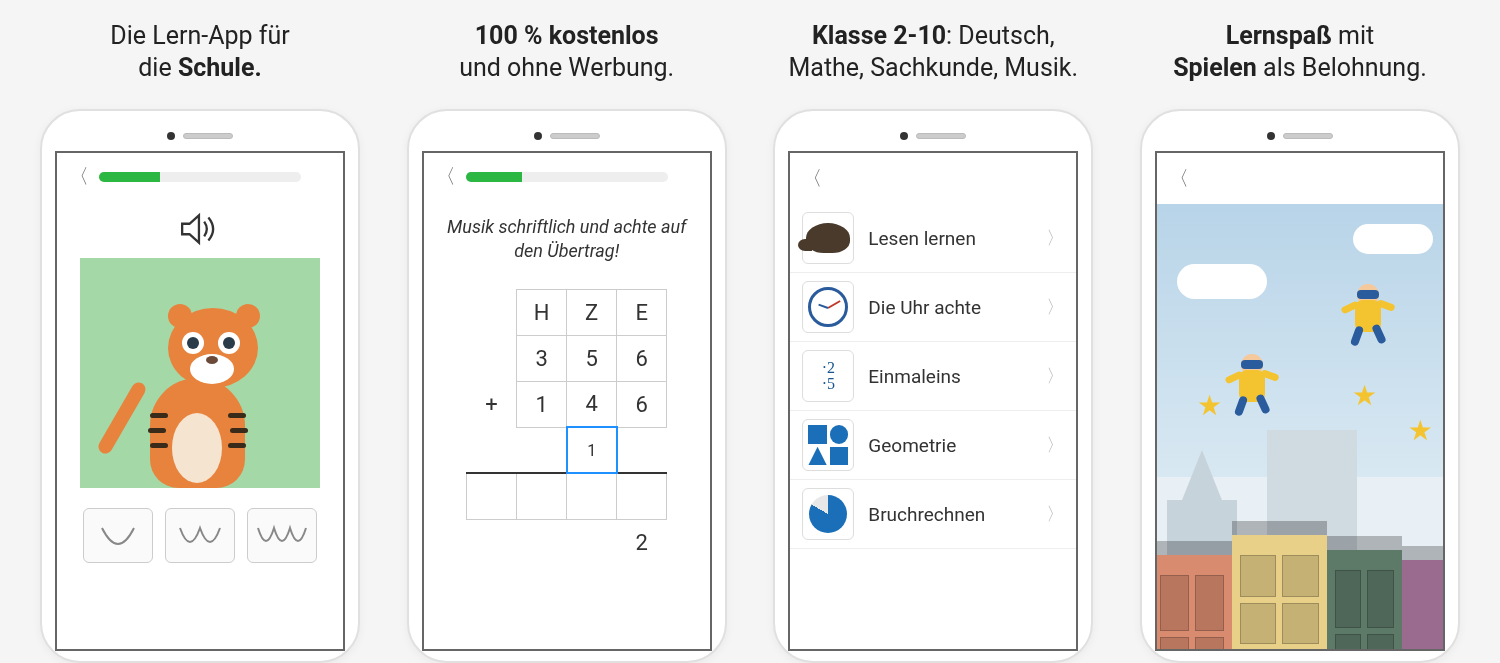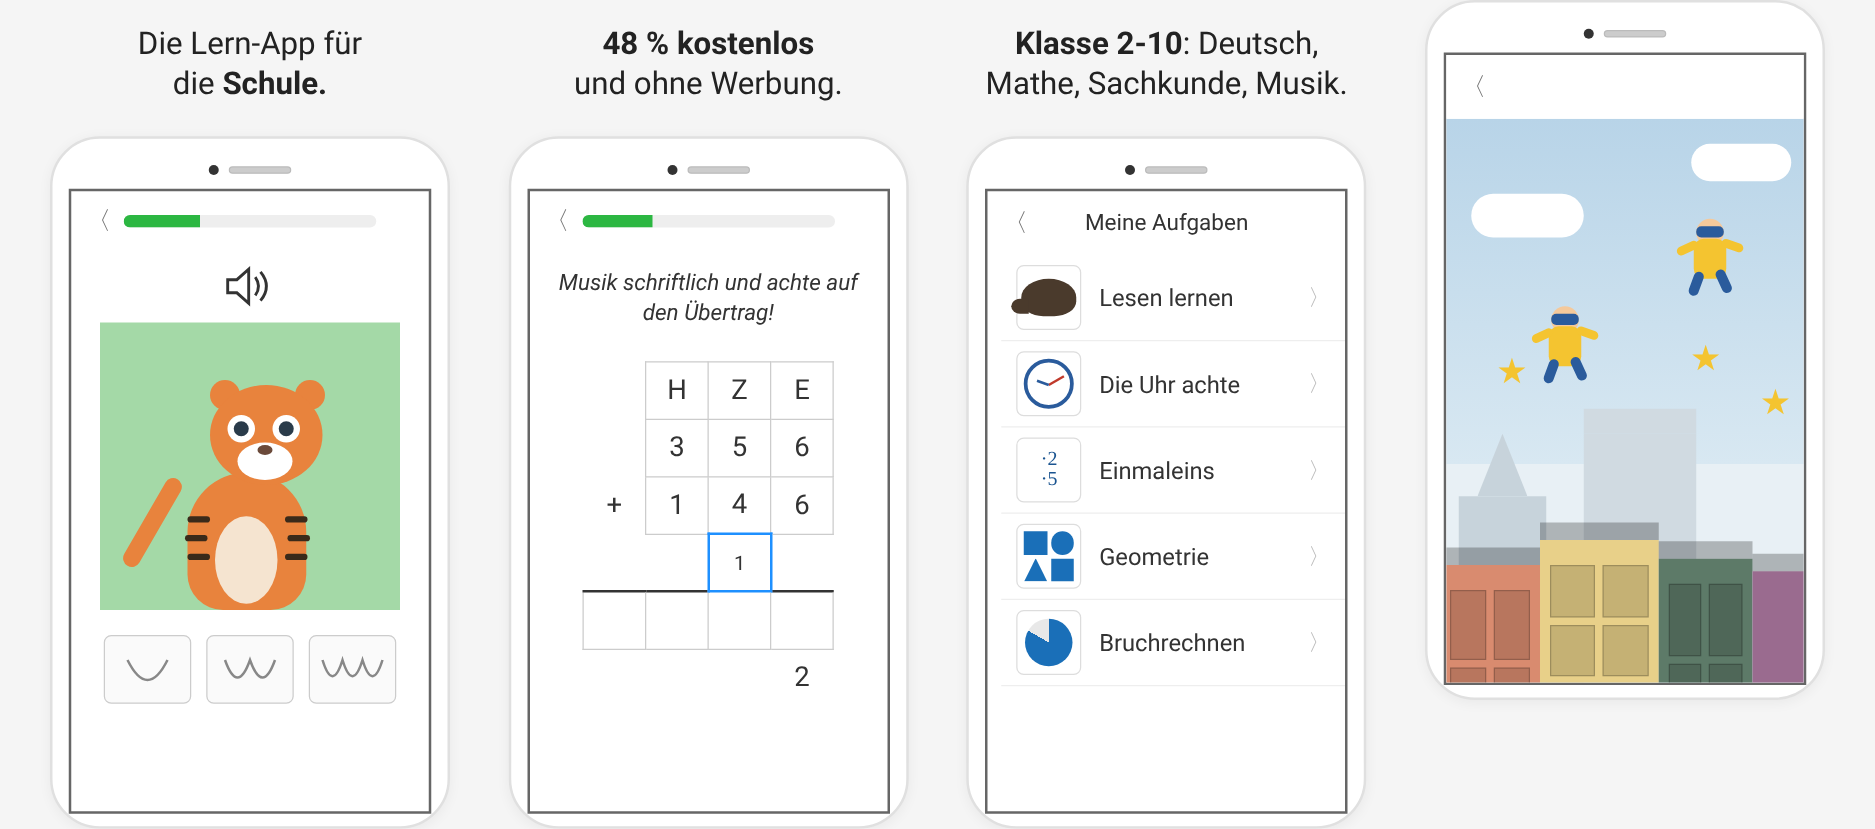--- a/index.html
+++ b/index.html
@@ -76,21 +76,21 @@
   .calc-table .noborder { border:none; }
   .calc-table .hline td { border-top:2px solid #333; }
   .carry-cell { border:2px solid #1e90ff !important; font-size:16px; color:#333; }
   .result-row td { border:none; }
   .result-row td:last-child { text-align:center; }
   
   .title-bar { display:flex; align-items:center; padding:12px; font-size:18px; color:#333; gap:10px;}
   .title-bar .spacer{width:20px;}
   .title-bar .t{flex:1;text-align:center;}
   .task-list { display:flex; flex-direction:column; }
-  .task-item { display:flex; align-items:center; padding:8px 12px; border-bottom:1px solid #eee; gap:14px; cursor:pointer;margin-left:11px;}
+  .task-item { display:flex; align-items:center; padding:8px 12px; border-bottom:1px solid #eee; gap:14px; cursor:pointer;}
   .task-icon { width:52px; height:52px; border:1px solid #ddd; border-radius:6px; display:flex; align-items:center; justify-content:center; font-size:24px;}
   .task-label { flex:1; font-size:19px; color:#333; }
   .chev { color:#bbb; font-size:18px; }
   
   .game-scene { position:relative; width:100%; height:100%; background:linear-gradient(#b8d4e8,#d8e8f2 55%,#e8f0f5 55%); overflow:hidden;}
   .cloud { position:absolute; background:#fff; border-radius:30px; }
   .c1{width:90px;height:35px;top:60px;left:20px;}
   .c2{width:80px;height:30px;top:20px;right:10px;}
   .building{position:absolute;bottom:0;}
   .sky1{left:10px;width:70px;height:200px;background:#c7d3db;}
@@ -214,21 +214,21 @@
               <path d="M2 4 q8 26 16 0 q8 26 16 0 q8 26 16 0"></path>
             </svg>
           </div>
       </div>
     </div>
   </div>
 </div>
 
 <div class="panel">
   <div class="caption">
-    <span><b>48 % kostenlos</b><span style="white-space:pre-line">
+    <span><b>100 % kostenlos</b><span style="white-space:pre-line">
 und ohne Werbung.</span></span>
   </div>
   <div class="phone">
     <div class="phone-top">
         <div class="phone-dot"></div>
         <div class="phone-speaker"></div>
       </div>
     <div class="screen">
       <div class="topbar">
         <span class="back-chevron">〈</span>
@@ -287,21 +287,20 @@
 Mathe, Sachkunde, Musik.</span></span>
   </div>
   <div class="phone">
     <div class="phone-top">
         <div class="phone-dot"></div>
         <div class="phone-speaker"></div>
       </div>
     <div class="screen">
       <div class="title-bar">
         <span class="back-chevron">〈</span>
-        <span class="t">Meine Aufgaben</span>
         <span class="spacer"></span>
       </div>
       <div class="task-list">
         <div class="task-item">
           <div class="task-icon">
               <div class="hedgehog"></div>
             </div>
           <div class="task-label">Lesen lernen</div>
           <span class="chev">〉</span>
         </div>
@@ -337,20 +336,24 @@
             </div>
           <div class="task-label">Bruchrechnen</div>
           <span class="chev">〉</span>
         </div>
       </div>
     </div>
   </div>
 </div>
 
 <div class="panel">
+  <div class="caption">
+    <span><b>Lernspaß</b><span style="white-space:pre-line"> mit
+</span><b>Spielen</b><span> als Belohnung.</span></span>
+  </div>
   <div class="phone">
     <div class="phone-top">
         <div class="phone-dot"></div>
         <div class="phone-speaker"></div>
       </div>
     <div class="screen">
       <div class="title-bar" style="background:#fff;position:relative;z-index:2;">
         <span class="back-chevron">〈</span>
         <span class="spacer"></span>
       </div>

